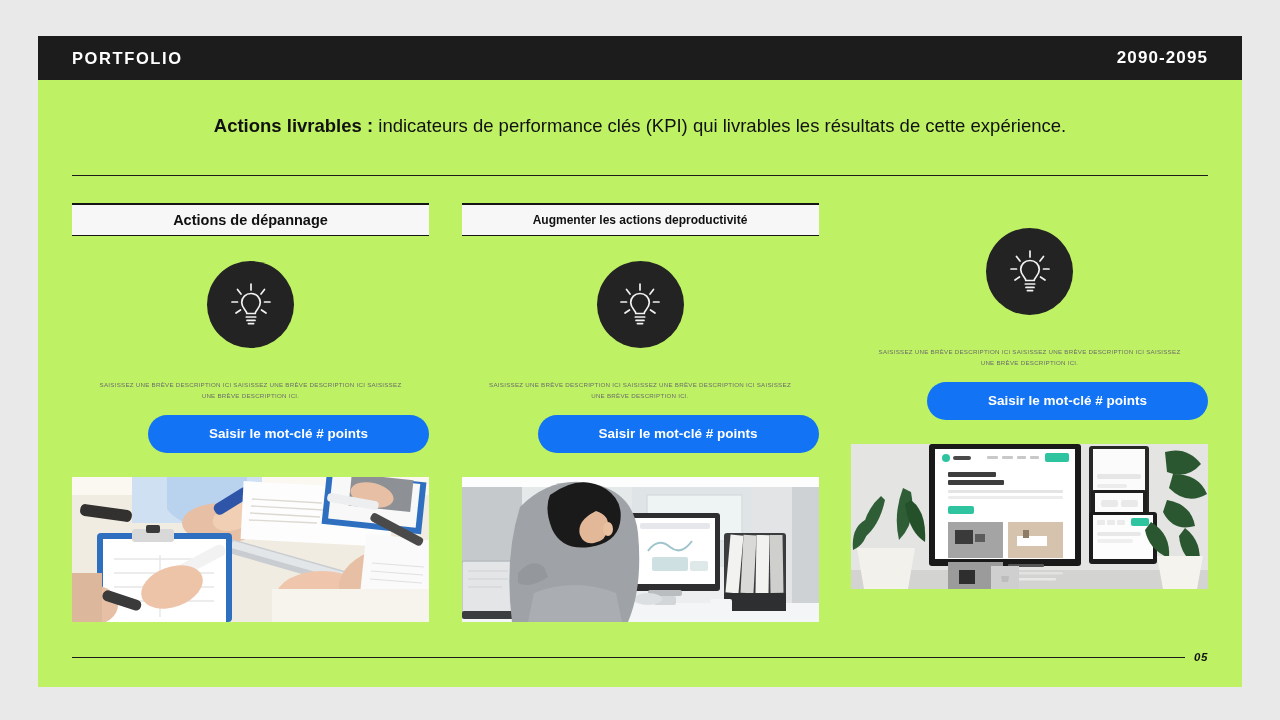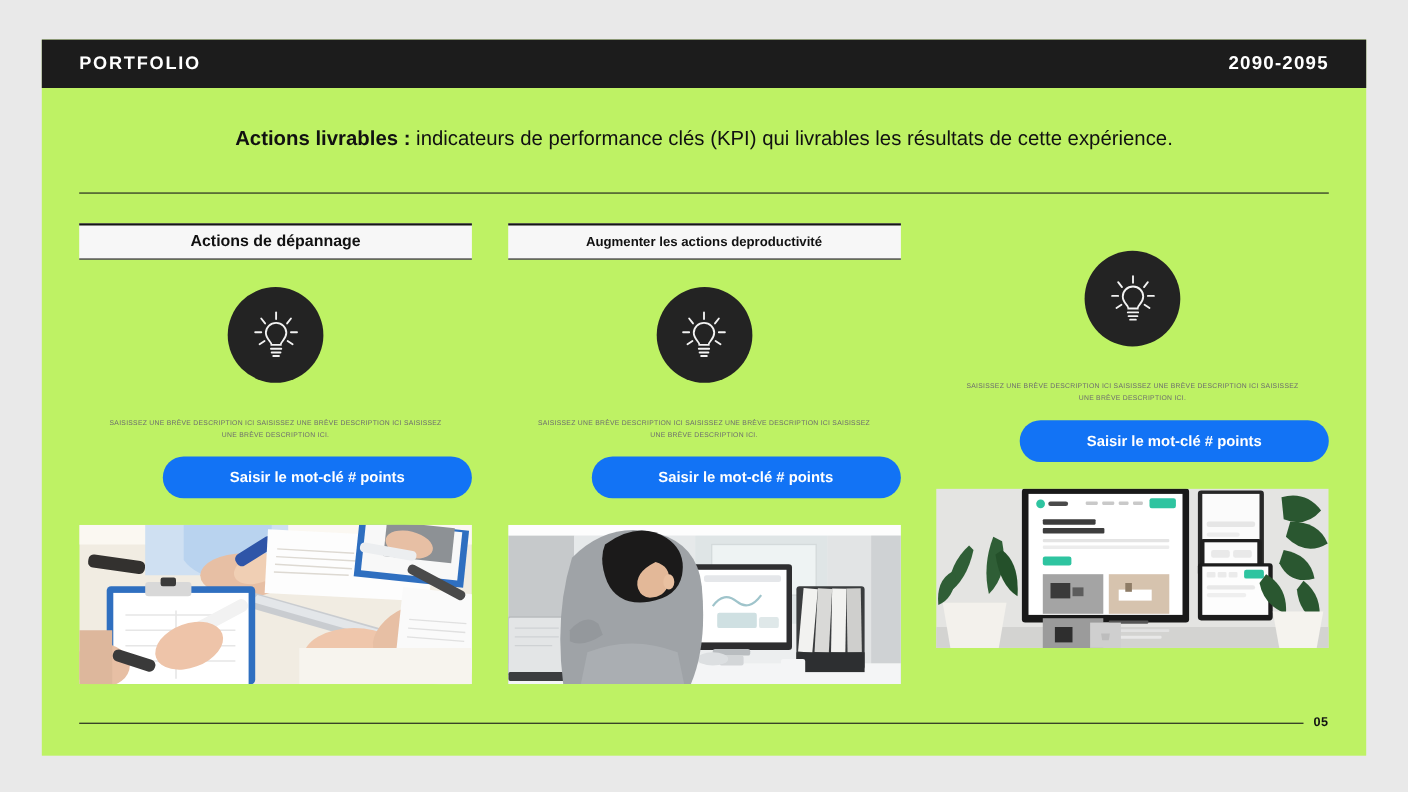--- a/index.html
+++ b/index.html
@@ -142,20 +142,21 @@
     flex: 1;
     height: 0;
     border-top: 1.6px solid #1a1a1a;
   }
   .footer-page {
     margin-left: 9px;
     font-size: 11.5px;
     font-weight: bold;
     color: #111111;
     letter-spacing: 0.6px;
+    font-style: italic;
   }
 </style>
 </head>
 <body>
 
 <div class="slide">
 
   <div class="topbar">
     <div class="topbar-title">PORTFOLIO</div>
     <div class="topbar-years">2090-2095</div>

